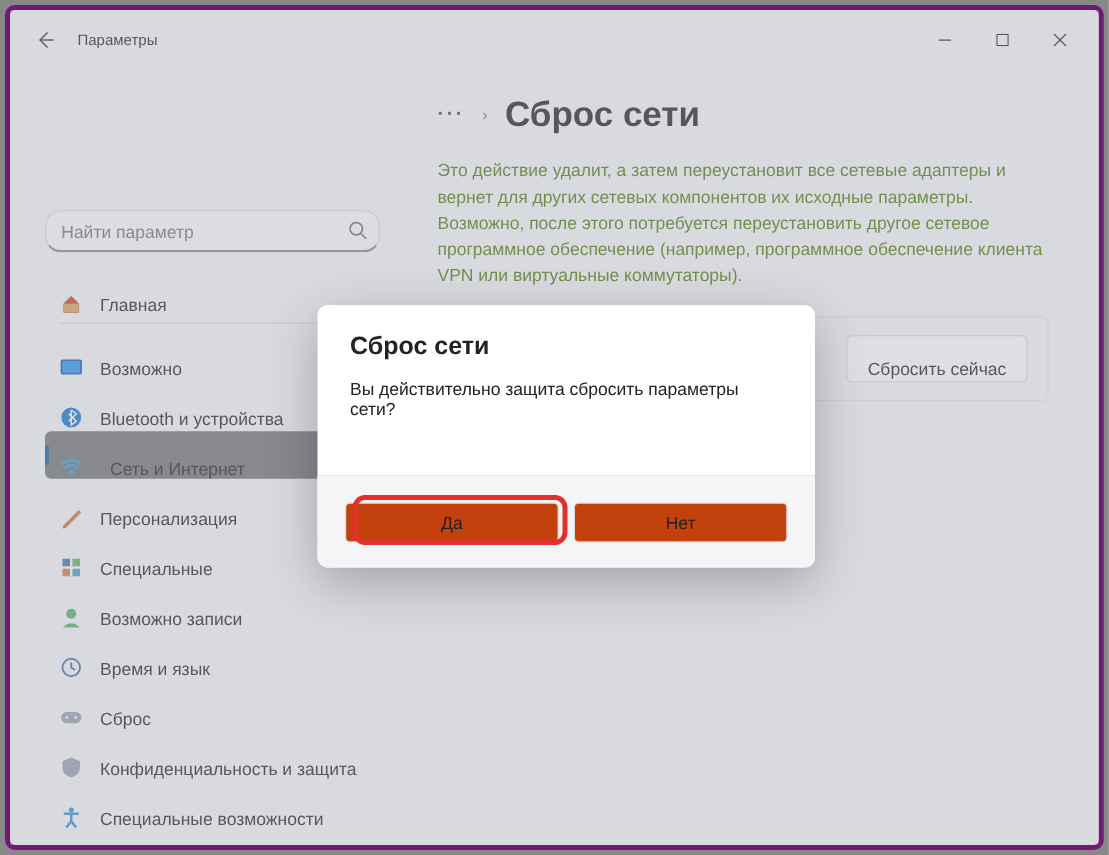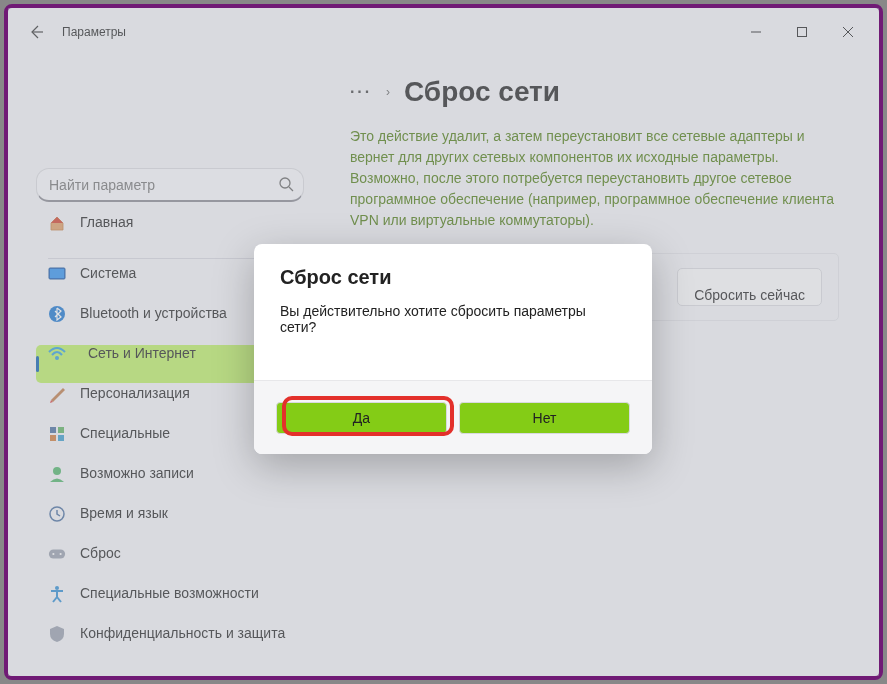--- a/index.html
+++ b/index.html
@@ -22,24 +22,24 @@
     position: relative;
   }
   .search-input {
     width: 100%; height: 34px; border: 1px solid #dcdce0; border-bottom: 2px solid #8a8a92;
     border-radius: 13px; background: #fbfbfd; padding: 0 34px 0 12px; font-size: 14px; color: #5e5e68;
     outline: none;
   }
   .search-icon { position: absolute; right: 10px; top: 8px; width: 16px; height: 16px; }
   .nav { margin-top: 10px; display: flex; flex-direction: column; gap: 2px; }
   .nav-item {
-    height: 38px; display: flex; align-items: flex-start; gap: 14px; padding: 0 12px;
+    height: 38px; display: flex; align-items: flex-end; gap: 14px; padding: 0 12px;
     border-radius: 5px; font-size: 14px; color: #222; position: relative;
   }
-  .nav-item.selected { background: #bef264; gap: 22px; }
+  .nav-item.selected { background: #737373; gap: 22px; }
   .nav-item.selected::before {
     content: ""; position: absolute; left: 0px; top: 11px; width: 3px; height: 16px;
     background: #0a5fb0; border-radius: 3px;
   }
   .nav-icon { width: 18px; height: 18px; display: flex; align-items: center; justify-content: center; }
   .separator { height: 1px; background: #d8d9e0; margin: 4px 12px; }
   .main { flex: 1; padding: 20px 40px 0 10px; position: relative; }
   .breadcrumb { display: flex; align-items: center; gap: 14px; margin-bottom: 18px; padding-left: 22px; }
   .ellipsis { letter-spacing: 2px; font-size: 16px; color: #444; font-weight: bold; }
   .chev { color: #666; font-size: 12px; }
@@ -63,21 +63,21 @@
     padding: 22px 26px 0 26px;
   }
   .dialog-title { font-size: 20px; font-weight: 600; color: #222; margin-bottom: 14px; }
   .dialog-msg { font-size: 14px; color: #222; }
   .dialog-buttons {
     position: absolute; bottom: 0; left: 0; right: 0; height: 74px;
     background: #f5f5f7; border-top: 1px solid #e7e7ea; border-radius: 0 0 8px 8px;
     display: flex; align-items: center; justify-content: center; gap: 12px; padding: 0 22px;
   }
   .dlg-btn {
-    flex: 1; height: 32px; background: #84cc16; border: 1px solid #d8d9e0; border-radius: 4px;
+    flex: 1; height: 32px; background: #c2410c; border: 1px solid #d8d9e0; border-radius: 4px;
     font-size: 14px; color: #222; display: flex; align-items: center; justify-content: center;
   }
   .highlight-ring {
     position: absolute; border: 4px solid #e3302b; border-radius: 10px;
     left: 274px; top: 388px; width: 172px; height: 40px; pointer-events: none;
   }
 </style>
 </head>
 <body>
 
@@ -130,21 +130,21 @@
           <span>Главная</span>
         </div>
         <div class="separator"></div>
         <div class="nav-item">
           <span class="nav-icon">
               <svg width="18" height="14" viewBox="0 0 18 14">
                 <rect x="1" y="1" width="16" height="11" rx="1" fill="#1a6dd6" stroke="#145199"></rect>
                 <rect x="2" y="2" width="14" height="9" fill="#2f94f2"></rect>
               </svg>
             </span>
-          <span>Система</span>
+          <span>Возможно</span>
         </div>
         <div class="nav-item">
           <span class="nav-icon">
               <svg width="16" height="18" viewBox="0 0 16 18">
                 <circle cx="8" cy="9" r="8" fill="#1976d2"></circle>
                 <path d="M8 3 L12 6 L6 12 M6 6 L12 12 L8 15 L8 3" stroke="#fff" stroke-width="1.2" fill="none"></path>
               </svg>
             </span>
           <span>Bluetooth и устройства</span>
         </div>
@@ -201,34 +201,34 @@
               <svg width="20" height="14" viewBox="0 0 20 14">
                 <rect x="1" y="2" width="18" height="10" rx="5" fill="#9aa1ae"></rect>
                 <circle cx="6" cy="7" r="1.2" fill="#fff"></circle>
                 <circle cx="14" cy="7" r="1.2" fill="#fff"></circle>
               </svg>
             </span>
           <span>Сброс</span>
         </div>
         <div class="nav-item">
           <span class="nav-icon">
+              <svg width="16" height="18" viewBox="0 0 16 18">
+                <path d="M8 1 L15 4 V9 Q15 15 8 17 Q1 15 1 9 V4 Z" fill="#9aa1ae"></path>
+              </svg>
+            </span>
+          <span>Конфиденциальность и защита</span>
+        </div>
+        <div class="nav-item">
+          <span class="nav-icon">
               <svg width="18" height="18" viewBox="0 0 18 18">
                 <circle cx="9" cy="3" r="2" fill="#2f8fd6"></circle>
                 <path d="M3 6 L15 6 M9 6 V12 M9 12 L5 17 M9 12 L13 17" stroke="#2f8fd6" stroke-width="2"></path>
               </svg>
             </span>
           <span>Специальные возможности</span>
-        </div>
-        <div class="nav-item">
-          <span class="nav-icon">
-              <svg width="16" height="18" viewBox="0 0 16 18">
-                <path d="M8 1 L15 4 V9 Q15 15 8 17 Q1 15 1 9 V4 Z" fill="#9aa1ae"></path>
-              </svg>
-            </span>
-          <span>Конфиденциальность и защита</span>
         </div>
       </div>
     </div>
 
     <div class="main">
       <div class="breadcrumb">
         <span class="ellipsis">···</span>
         <span class="chev">›</span>
         <span class="main-title">Сброс сети</span>
       </div>
@@ -236,21 +236,21 @@
       <div class="action-row">
         <button class="reset-btn">Сбросить сейчас</button>
       </div>
     </div>
   </div>
 
   <div class="overlay"></div>
 
   <div class="dialog">
     <div class="dialog-title">Сброс сети</div>
-    <div class="dialog-msg">Вы действительно хотите сбросить параметры сети?</div>
+    <div class="dialog-msg">Вы действительно защита сбросить параметры сети?</div>
     <div class="dialog-buttons">
       <div class="dlg-btn">Да</div>
       <div class="dlg-btn">Нет</div>
     </div>
   </div>
 
   <div class="highlight-ring"></div>
 </div>
 
 </body></html>

